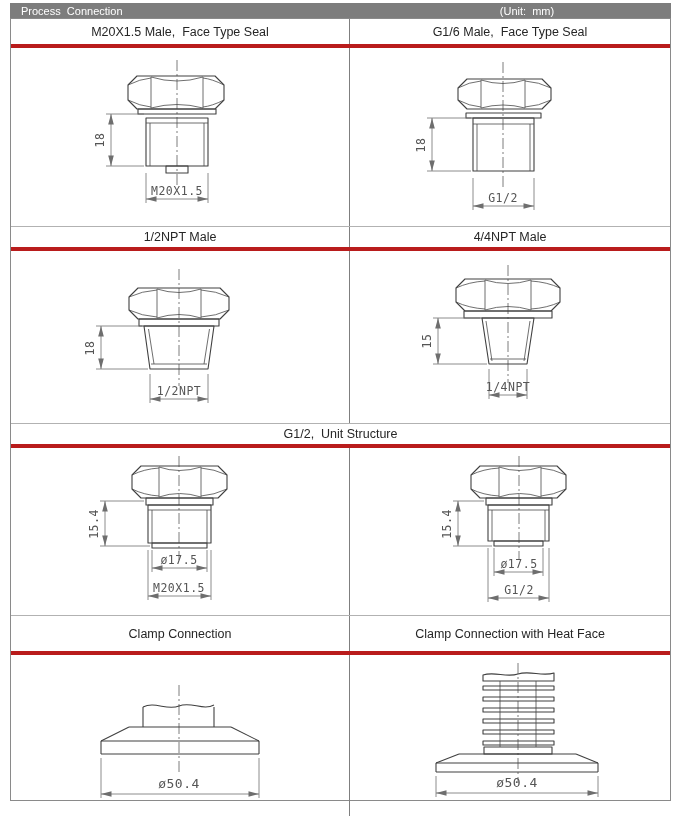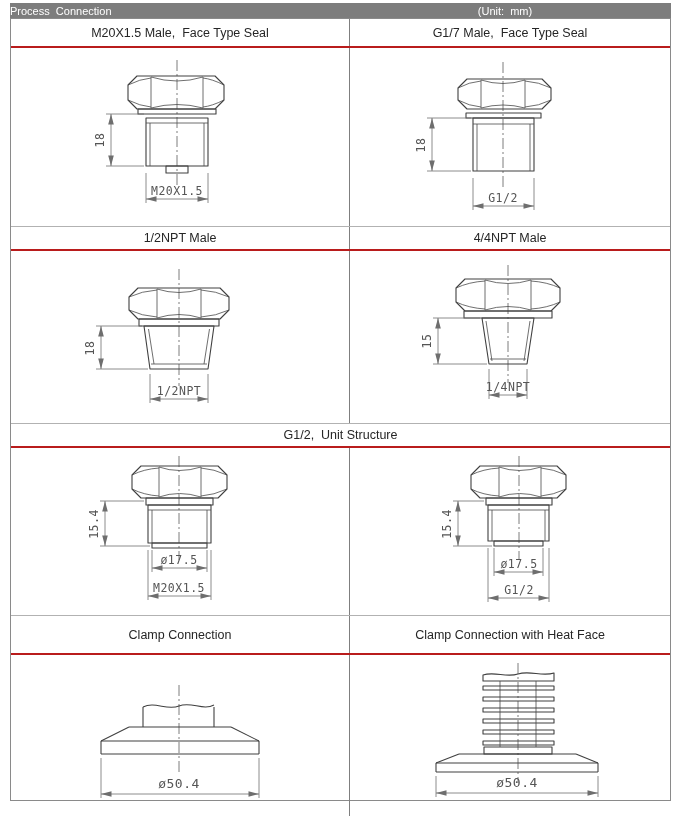--- a/index.html
+++ b/index.html
@@ -1,29 +1,29 @@
 <!DOCTYPE html>
 <html><head>
 <meta charset="utf-8">
 <style>
   html,body{margin:0;padding:0;background:#fff;}
   body{width:680px;height:822px;position:relative;font-family:"Liberation Sans",sans-serif;}
   .page{position:absolute;inset:0;background:#fff;}
 
   .bar{position:absolute;left:10px;top:3px;width:661px;height:15px;background:#7d7d7d;
        color:#fff;font-size:11px;display:flex;align-items:center;white-space:pre;}
-  .bar .bar-title{padding-left:0;}
-  .bar .bar-unit{position:absolute;left:420px;width:150px;text-align:center;}
+  .bar .bar-title{padding-left:11px;}
+  .bar .bar-unit{position:absolute;left:442px;width:150px;text-align:center;}
 
   .grid{position:absolute;left:10px;top:18px;width:661px;height:783px;
         border:1px solid #8a8a8a;box-sizing:border-box;}
   .row{display:flex;width:100%;box-sizing:border-box;}
   .cell-l{width:339px;border-right:1px solid #7f7f7f;box-sizing:border-box;position:relative;}
   .cell-r{flex:1;position:relative;}
-  .trow{border-bottom:2px solid #b91c1c;}
+  .trow{border-bottom:4px solid #b91c1c;}
   .trow.mid{border-top:1px solid #b2b2b2;}
   .trow .cell-l,.trow .cell-r{display:flex;align-items:center;justify-content:center;
         font-size:12.5px;color:#262626;white-space:pre;}
   .drow .cell-l svg,.drow .cell-r svg{position:absolute;inset:0;display:block;}
 
   .o{fill:none;stroke:#404040;stroke-width:1.1;stroke-linejoin:round;}
   .t{fill:none;stroke:#4a4a4a;stroke-width:0.8;}
   .d{fill:none;stroke:#6e6e6e;stroke-width:0.8;}
   .cl{fill:none;stroke:#5a5a5a;stroke-width:0.8;stroke-dasharray:11 3 2 3;}
   .dt{fill:#555;font-family:"DejaVu Sans Mono",monospace;font-size:11.5px;letter-spacing:0.5px;}
@@ -44,21 +44,21 @@
 
   <div class="bar">
     <span class="bar-title">Process  Connection</span>
     <span class="bar-unit">(Unit:  mm)</span>
   </div>
 
   <div class="grid">
 
     <div class="row trow" style="height:29px">
       <div class="cell-l">M20X1.5 Male,  Face Type Seal</div>
-      <div class="cell-r">G1/7 Male,  Face Type Seal</div>
+      <div class="cell-r">G1/6 Male,  Face Type Seal</div>
     </div>
 
     <div class="row drow" style="height:178px">
       <div class="cell-l">
         <svg viewBox="0 0 339 178" width="339" height="178">
           <line class="cl" x1="166" y1="12" x2="166" y2="138"></line>
           <polygon class="o" points="117,37 126,28 204,28 213,37 213,52 204,61 126,61 117,52"></polygon>
           <line class="t" x1="140" y1="29" x2="140" y2="60"></line>
           <line class="t" x1="192" y1="29" x2="192" y2="60"></line>
           <path class="t" d="M140,29 Q166,37 192,29"></path>

